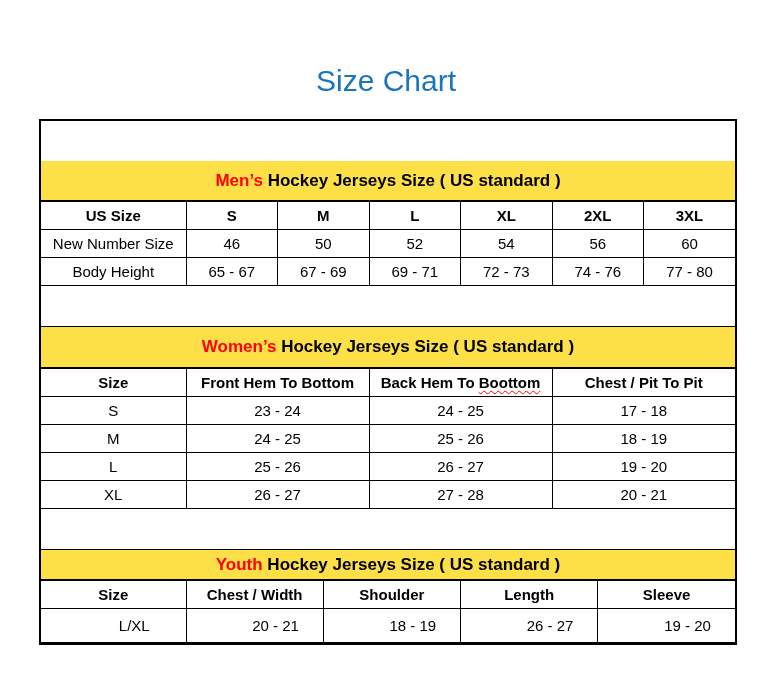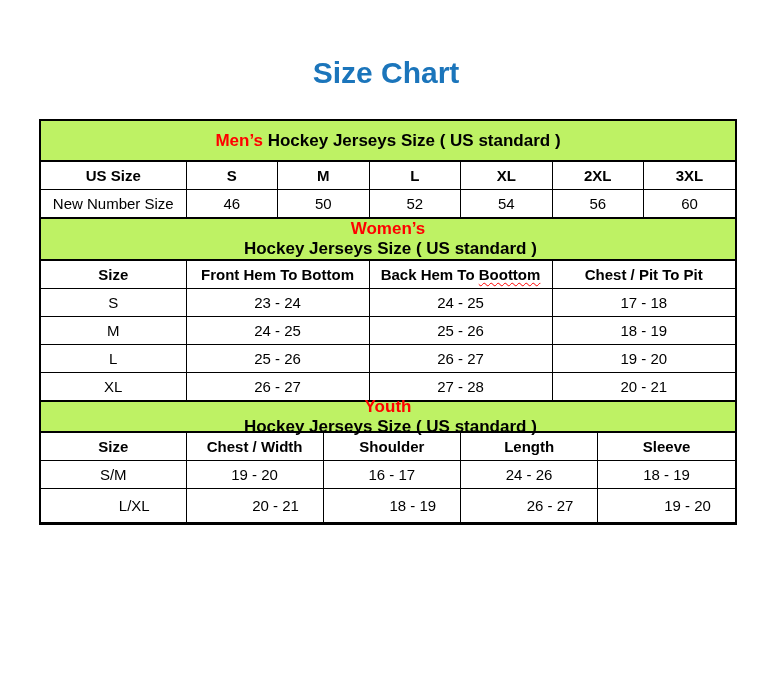--- a/index.html
+++ b/index.html
@@ -5,45 +5,46 @@
   html, body { margin: 0; padding: 0; background: #ffffff; }
   body {
     width: 776px; height: 692px;
     font-family: "Liberation Sans", sans-serif;
     color: #000000;
     position: relative;
     overflow: hidden;
   }
   .page-title {
     position: absolute;
-    top: 56px; left: 39px; width: 694px;
+    top: 64px; left: 39px; width: 694px;
     text-align: center;
     font-size: 30px;
-    font-weight: bold;
+    font-weight: normal;
     color: #1B75BB;
     letter-spacing: 0px;
   }
   .chart-container {
     position: absolute;
     top: 119px; left: 39px; width: 694px;
     border: 2px solid #000000;
     box-sizing: content-box;
     background: #ffffff;
   }
   .band {
-    background: #bef264;
+    background: #fde047;
     display: flex;
     align-items: center;
     justify-content: center;
     font-weight: bold;
     font-size: 17px;
     border-bottom: 1px solid #000;
     white-space: pre;
-  }
-  .band.band-top { border-top: 1px solid #000; flex-direction: column; }
+    margin-top: 40px;
+  }
+  .band.band-top { border-top: 1px solid #000; }
   .band-mens   { height: 39px; }
   .band-womens { height: 40px; }
   .band-youth  { height: 29px; }
   .accent { color: #FF0000; }
   table.tbl {
     width: 100%;
     border-collapse: collapse;
     table-layout: fixed;
   }
   table.tbl th, table.tbl td {
@@ -104,20 +105,29 @@
       <tbody>
         <tr>
           <td class="row-label-normal">New Number Size</td>
           <td>46</td>
           <td>50</td>
           <td>52</td>
           <td>54</td>
           <td>56</td>
           <td>60</td>
         </tr>
+        <tr>
+          <td class="row-label-normal">Body Height</td>
+          <td>65 - 67</td>
+          <td>67 - 69</td>
+          <td>69 - 71</td>
+          <td>72 - 73</td>
+          <td>74 - 76</td>
+          <td>77 - 80</td>
+        </tr>
       </tbody>
     </table>
 
   <div class="band band-womens band-top"><span class="accent">Women’s</span><span> Hockey Jerseys Size ( US standard )</span></div>
   <table class="tbl womens">
       <colgroup>
         <col style="width: 145px;">
         <col>
         <col>
         <col>
@@ -171,27 +181,20 @@
         <tr>
           <th>Size</th>
           <th>Chest / Width</th>
           <th>Shoulder</th>
           <th>Length</th>
           <th>Sleeve</th>
         </tr>
       </thead>
       <tbody>
         <tr>
-          <td class="row-label-bold">S/M</td>
-          <td>19 - 20</td>
-          <td>16 - 17</td>
-          <td>24 - 26</td>
-          <td>18 - 19</td>
-        </tr>
-        <tr>
           <td class="row-label-bold">L/XL</td>
           <td>20 - 21</td>
           <td>18 - 19</td>
           <td>26 - 27</td>
           <td>19 - 20</td>
         </tr>
       </tbody>
     </table>
 
 </div>

